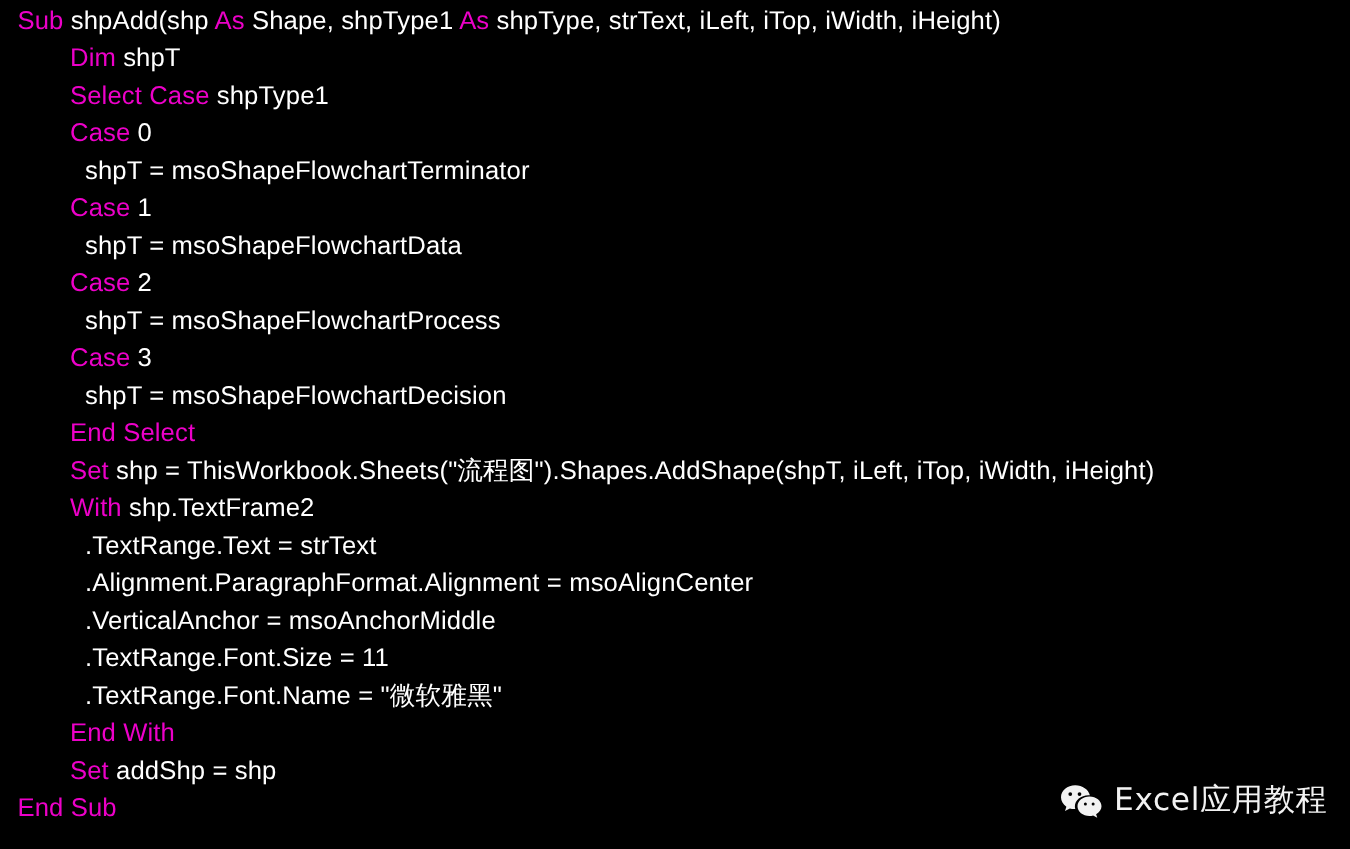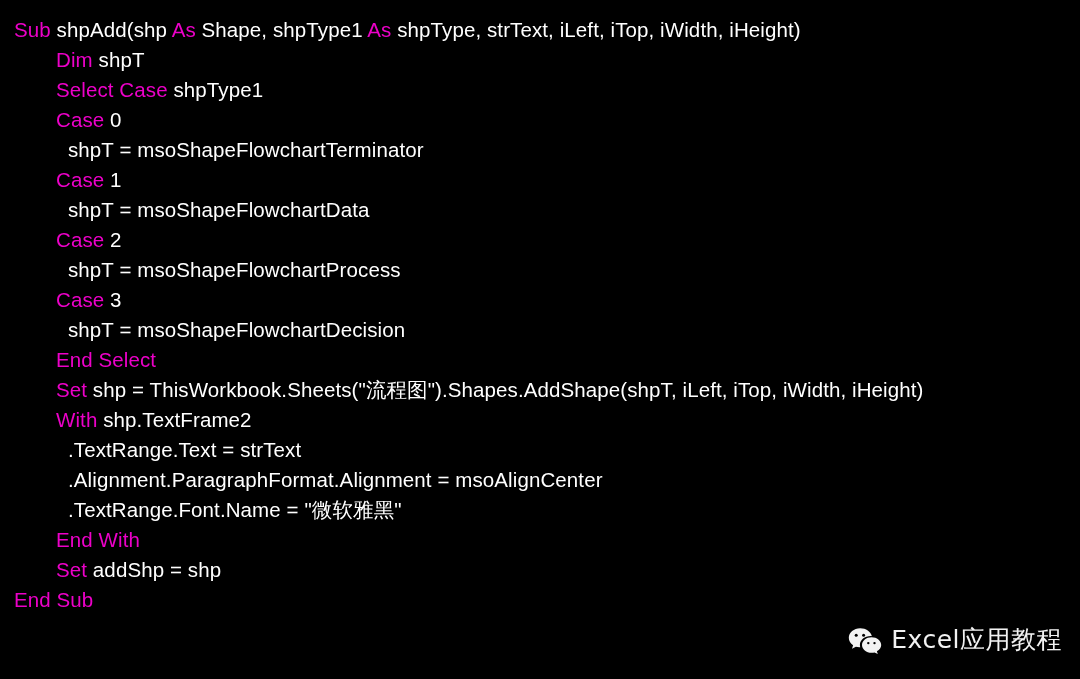--- a/index.html
+++ b/index.html
@@ -10,21 +10,21 @@
   }
   body {
     font-family:"Liberation Sans","DejaVu Sans",sans-serif;
   }
 
   #code-editor {
     position:relative;
     width:1080px;
     height:532px;
     background:#000000;
-    padding-top:15px;
+    padding-top:2px;
   }
 
   .code-line {
     height:30px;
     line-height:30px;
     font-size:20.5px;
     letter-spacing:0.1px;
     white-space:pre;
     color:#ffffff;
     font-family:"Liberation Sans","DejaVu Sans",sans-serif;
@@ -72,20 +72,22 @@
     <div class="code-line ind2"><span class="txt">shpT = msoShapeFlowchartData</span></div>
     <div class="code-line ind1"><span class="kw">Case</span><span class="txt"> 2</span></div>
     <div class="code-line ind2"><span class="txt">shpT = msoShapeFlowchartProcess</span></div>
     <div class="code-line ind1"><span class="kw">Case</span><span class="txt"> 3</span></div>
     <div class="code-line ind2"><span class="txt">shpT = msoShapeFlowchartDecision</span></div>
     <div class="code-line ind1"><span class="kw">End Select</span></div>
     <div class="code-line ind1"><span class="kw">Set</span><span class="txt"> shp = ThisWorkbook.Sheets("流程图").Shapes.AddShape(shpT, iLeft, iTop, iWidth, iHeight)</span></div>
     <div class="code-line ind1"><span class="kw">With</span><span class="txt"> shp.TextFrame2</span></div>
     <div class="code-line ind2"><span class="txt">.TextRange.Text = strText</span></div>
     <div class="code-line ind2"><span class="txt">.Alignment.ParagraphFormat.Alignment = msoAlignCenter</span></div>
+    <div class="code-line ind2"><span class="txt">.VerticalAnchor = msoAnchorMiddle</span></div>
+    <div class="code-line ind2"><span class="txt">.TextRange.Font.Size = 11</span></div>
     <div class="code-line ind2"><span class="txt">.TextRange.Font.Name = "微软雅黑"</span></div>
     <div class="code-line ind1"><span class="kw">End With</span></div>
     <div class="code-line ind1"><span class="kw">Set</span><span class="txt"> addShp = shp</span></div>
     <div class="code-line ind0"><span class="kw">End Sub</span></div>
   </div>
 
 <div id="watermark">
   <span class="wm-icon-wrap">
     <svg class="wm-icon" viewBox="0 0 34 30" xmlns="http://www.w3.org/2000/svg">
       <path fill="#f2f2f2" d="M12.2 1.2C5.9 1.2 0.8 5.5 0.8 10.8c0 3.0 1.7 5.7 4.3 7.5l-1.1 3.4 3.9-2.0c1.1 0.3 2.2 0.5 3.4 0.5 0.3 0 0.6 0 0.9 0 -0.2-0.7-0.3-1.5-0.3-2.2 0-4.9 4.8-8.9 10.8-8.9 0.4 0 0.8 0 1.2 0.1C22.8 4.7 18.0 1.2 12.2 1.2z"></path>

